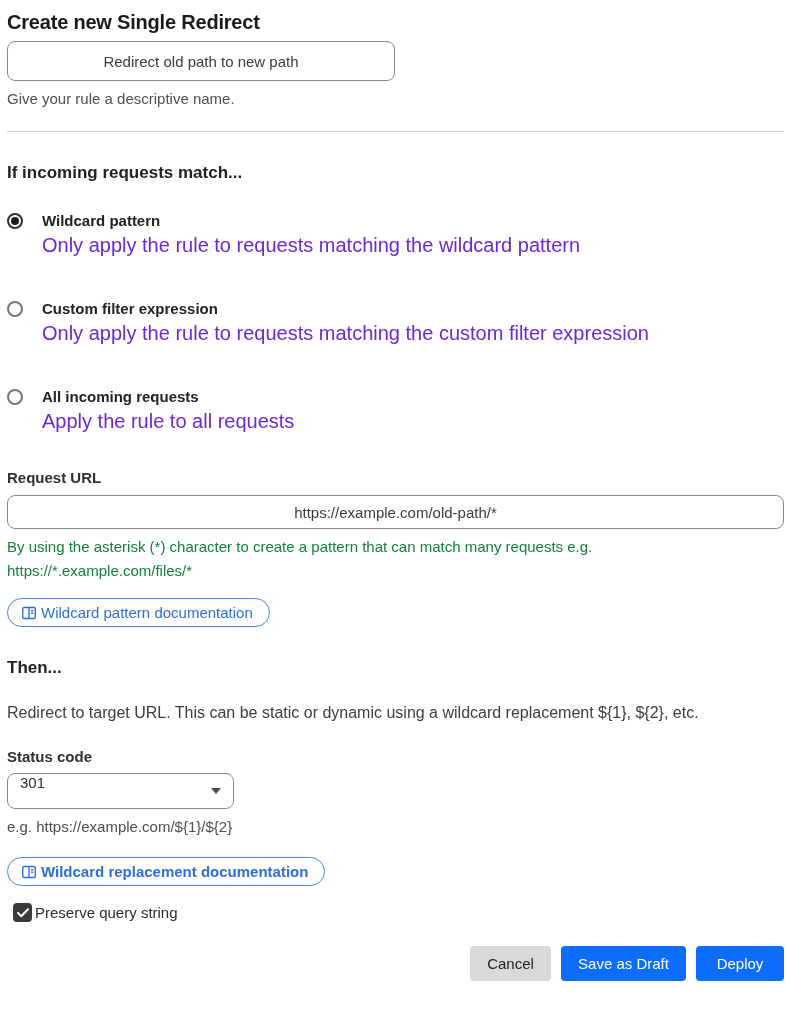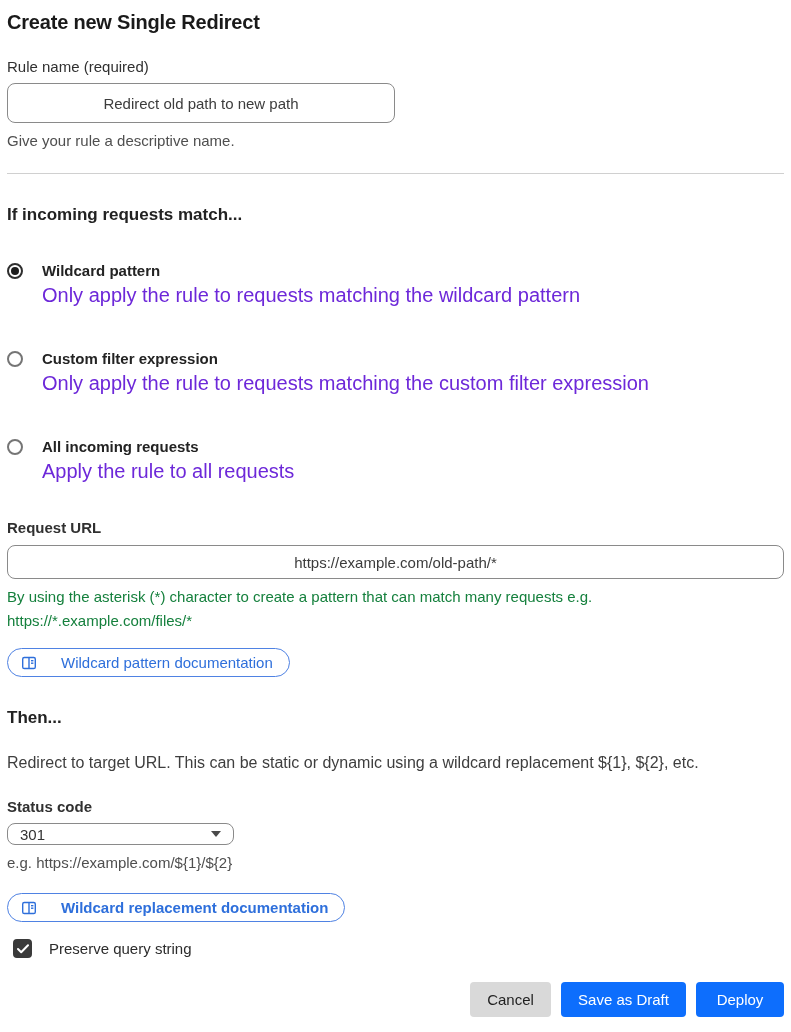--- a/index.html
+++ b/index.html
@@ -28,63 +28,63 @@
   .input-full { width:777px; margin-top:8px; height:34px; }
 
   .help { font-size:15px; color:#4f4f4f; margin-top:8px; line-height:20px; }
   .help-block { margin-top:6px; }
   .help-block div { font-size:15px; color:#15803d; line-height:24px; }
 
   .divider { border:none; border-top:1px solid #d0d0d0; margin:22px 0 0 0; }
 
   .section-heading { font-size:17px; font-weight:700; color:#222222; margin:31px 0 0 0; line-height:20px; }
 
-  .radio-group { margin-top:36px; }
+  .radio-group { margin-top:28px; }
   .radio-item { display:flex; gap:19px; align-items:flex-start; margin-bottom:44px; cursor:pointer; }
   .radio-item:last-child { margin-bottom:38px; }
   .radio-circle {
     width:16px; height:16px; border-radius:50%; border:2px solid #757575;
     box-sizing:border-box; flex:0 0 16px; margin-top:2px; position:relative; background:#fff;
   }
   .radio-item.selected .radio-circle { border-color:#2e2e2e; }
   .radio-item.selected .radio-circle::after {
     content:""; position:absolute; inset:2px; border-radius:50%; background:#1c1c1c;
   }
   .radio-label { font-size:15px; font-weight:700; color:#232323; line-height:20px; }
   .radio-desc { font-size:20px; color:#6d28d9; margin-top:4px; line-height:20px; }
 
   .doc-btn {
-    display:inline-flex; align-items:center; gap:24px; height:29px;
+    display:inline-flex; align-items:center; gap:4px; height:29px;
     padding:0 16px 0 13px; border:1px solid #4f82e3; border-radius:15px;
     background:#ffffff; color:#2e6fdb; font-size:15px; font-family:"Liberation Sans", sans-serif;
     cursor:pointer; margin-top:15px; line-height:1;
   }
   .doc-btn svg { display:block; }
   .doc-btn-2 { margin-top:20px;font-weight:bold; }
 
   .then-desc { font-size:16px; color:#3e3e3e; margin-top:24px; line-height:21px; }
 
   .row { display:flex; gap:14px; margin-top:25px; }
   .col-target { flex:1 1 auto; }
   .col-status { flex:0 0 227px; }
   .col-label { display:block; font-size:15px; font-weight:700; color:#303030; margin-bottom:8px; line-height:17px; }
   .col-target .text-input { width:100%; height:38px; margin-top:0; }
 
   .select-box {
-    box-sizing:border-box; height:22px; border:1px solid #8a8a8a; border-radius:8px;
-    display:flex; align-items:center; padding:0 30px 0 12px; font-size:15px; color:#333;
+    box-sizing:border-box; height:36px; border:1px solid #8a8a8a; border-radius:8px;
+    display:flex; padding:0 30px 0 12px; font-size:15px; color:#333;
     position:relative; background:#fff; cursor:pointer;
   }
   .select-box .caret {
     position:absolute; right:12px; top:50%; margin-top:-3px;
     width:0; height:0; border-left:5px solid transparent; border-right:5px solid transparent;
     border-top:6px solid #4a4a4a;
   }
 
-  .checkbox-row { display:flex; align-items:center; gap:17px; margin-top:17px; padding-left:6px; cursor:pointer; }
+  .checkbox-row { display:flex; align-items:center; gap:3px; margin-top:17px; padding-left:6px; cursor:pointer; }
   .checkbox {
     width:19px; height:19px; border-radius:4px; box-sizing:border-box;
     border:2px solid #6e6e6e; background:#fff;
     display:flex; align-items:center; justify-content:center; flex:0 0 19px;
   }
   .checkbox svg { display:none; }
   .checkbox.checked { background:#3a3a3a; border-color:#3a3a3a; }
   .checkbox.checked svg { display:block; }
   .checkbox-label { font-size:15px; color:#2c2c2c; }
 
@@ -98,21 +98,20 @@
   .btn-save { width:125px; }
   .btn-deploy { width:88px; }
 </style>
 </head>
 <body>
 
 <div class="container">
 
   <h1 class="page-title">Create new Single Redirect</h1>
 
-  <label class="field-label">Rule name (required)</label>
   <input id="rule-name-input" class="text-input" type="text" value="Redirect old path to new path" style="">
   <div class="help">Give your rule a descriptive name.</div>
 
   <hr class="divider">
 
   <h2 class="section-heading">If incoming requests match...</h2>
 
   <div class="radio-group">
 
     <div class="radio-item selected">

